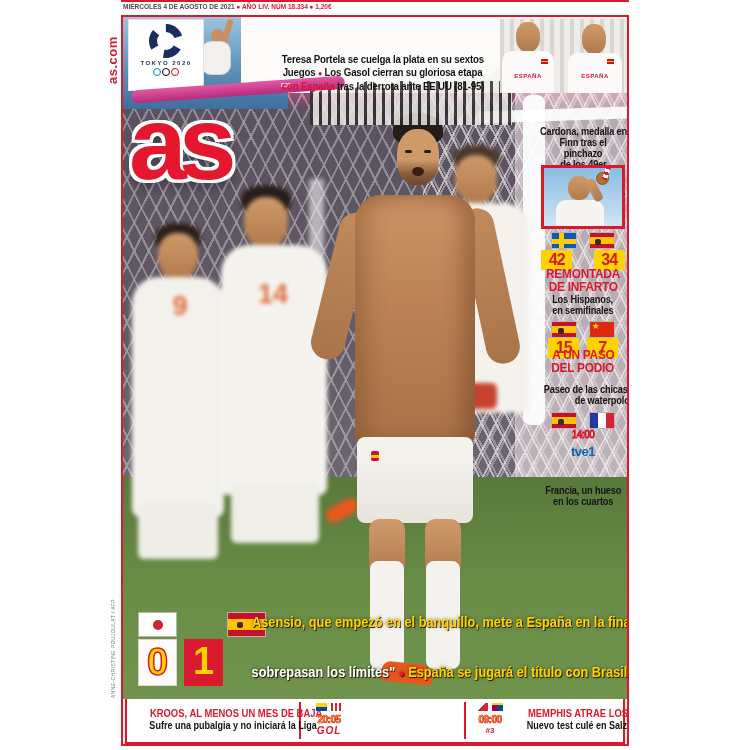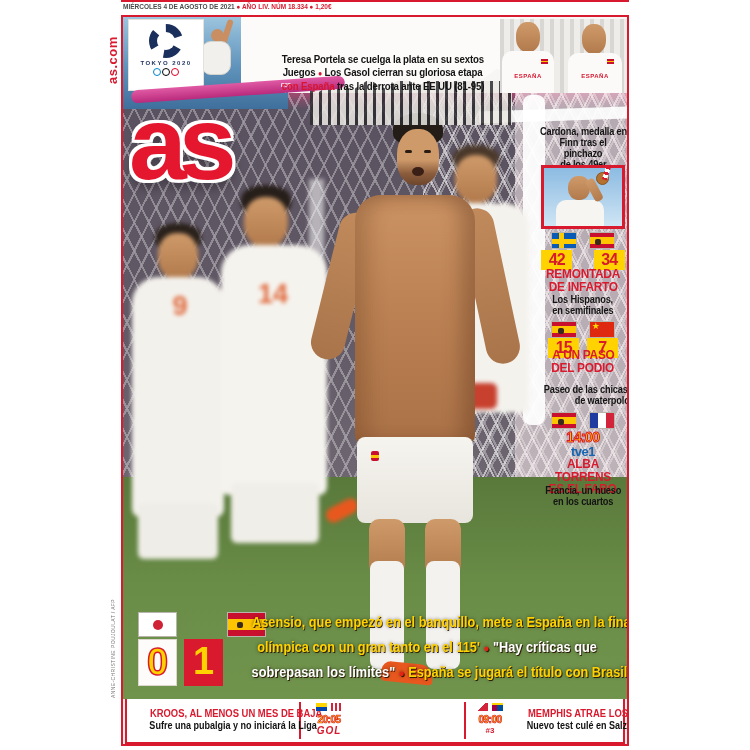--- a/index.html
+++ b/index.html
@@ -221,45 +221,39 @@
       <span class="cond">A UN PASO</span><br><span class="cond">DEL PODIO</span>
     </div>
     <div class="abs side-sub" style="left:-6px;right:-6px;top:287px;text-align:right;">
       <span class="cond">Paseo de las chicas</span><br><span class="cond">de waterpolo</span>
     </div>
 
     <div class="abs" style="left:0;right:0;top:315px;">
       <span class="flag flag-es"></span>
       <span class="flag flag-fr" style="margin-left:7px;"></span>
     </div>
-    <div class="abs" style="left:0;right:0;top:332px;font-weight:bold;font-size:14px;color:#ffd200;-webkit-text-stroke:1px #d91a2e;letter-spacing:-.5px;">14:00</div>
+    <div class="abs" style="left:0;right:0;top:332px;font-weight:normal;font-size:10px;color:#ffd200;-webkit-text-stroke:1px #d91a2e;letter-spacing:-.5px;">14:00</div>
     <div class="abs" style="left:0;right:0;top:347px;font-weight:bold;font-size:13px;color:#1565b1;letter-spacing:-.5px;">tve1</div>
-    <div class="abs side-title" style="left:0;right:0;top:361px;">
-      <span class="cond">ALBA TORRENS</span><br><span class="cond">ES EL FARO</span>
-    </div>
     <div class="abs side-sub" style="left:0;right:0;top:388px;">
       <span class="cond">Francia, un hueso</span><br><span class="cond">en los cuartos</span>
     </div>
   </div>
 
 
   <div class="abs" style="left:0;top:0;right:0;height:0;z-index:8;">
     <span class="flag flag-jp bigflag abs" style="left:15px;top:595px;"></span>
     <span class="flag flag-es bigflag abs" style="left:61px;top:595px;"></span>
     <div class="abs ctr" style="left:15px;top:622px;width:39px;height:47px;background:#fdfcfa;border:1px solid #ddd6ce;box-sizing:border-box;">
       <span style="font-size:38px;line-height:45px;font-weight:bold;color:#ffd200;-webkit-text-stroke:1.5px #d91a2e;">0</span>
     </div>
     <div class="abs ctr" style="left:61px;top:622px;width:39px;height:47px;background:#d91a2e;">
       <span style="font-size:38px;line-height:45px;font-weight:bold;color:#ffd200;">1</span>
     </div>
     <div class="abs" style="left:103px;top:593px;width:402px;height:76px;">
       <div class="deck-line ctr" style="top:0;"><span class="cond deck-y">Asensio, que empezó en el banquillo, mete a España en la final</span></div>
-      <div class="deck-line ctr" style="top:25px;">
-        <span class="cond"><span class="deck-y">olímpica con un gran tanto en el 115'</span> <span class="deck-b" style="font-size:11px;">●</span> <span class="deck-w">"Hay críticas que</span></span>
-      </div>
       <div class="deck-line ctr" style="top:50px;">
         <span class="cond"><span class="deck-w">sobrepasan los límites"</span> <span class="deck-b" style="font-size:11px;">●</span> <span class="deck-y">España se jugará el título con Brasil</span></span>
       </div>
     </div>
   </div>
 
   <div id="strip">
     <div class="abs" style="left:172px;top:3px;bottom:3px;width:2px;background:#d91a2e;"></div>
     <div class="abs" style="left:337px;top:3px;bottom:3px;width:2px;background:#d91a2e;"></div>
 

